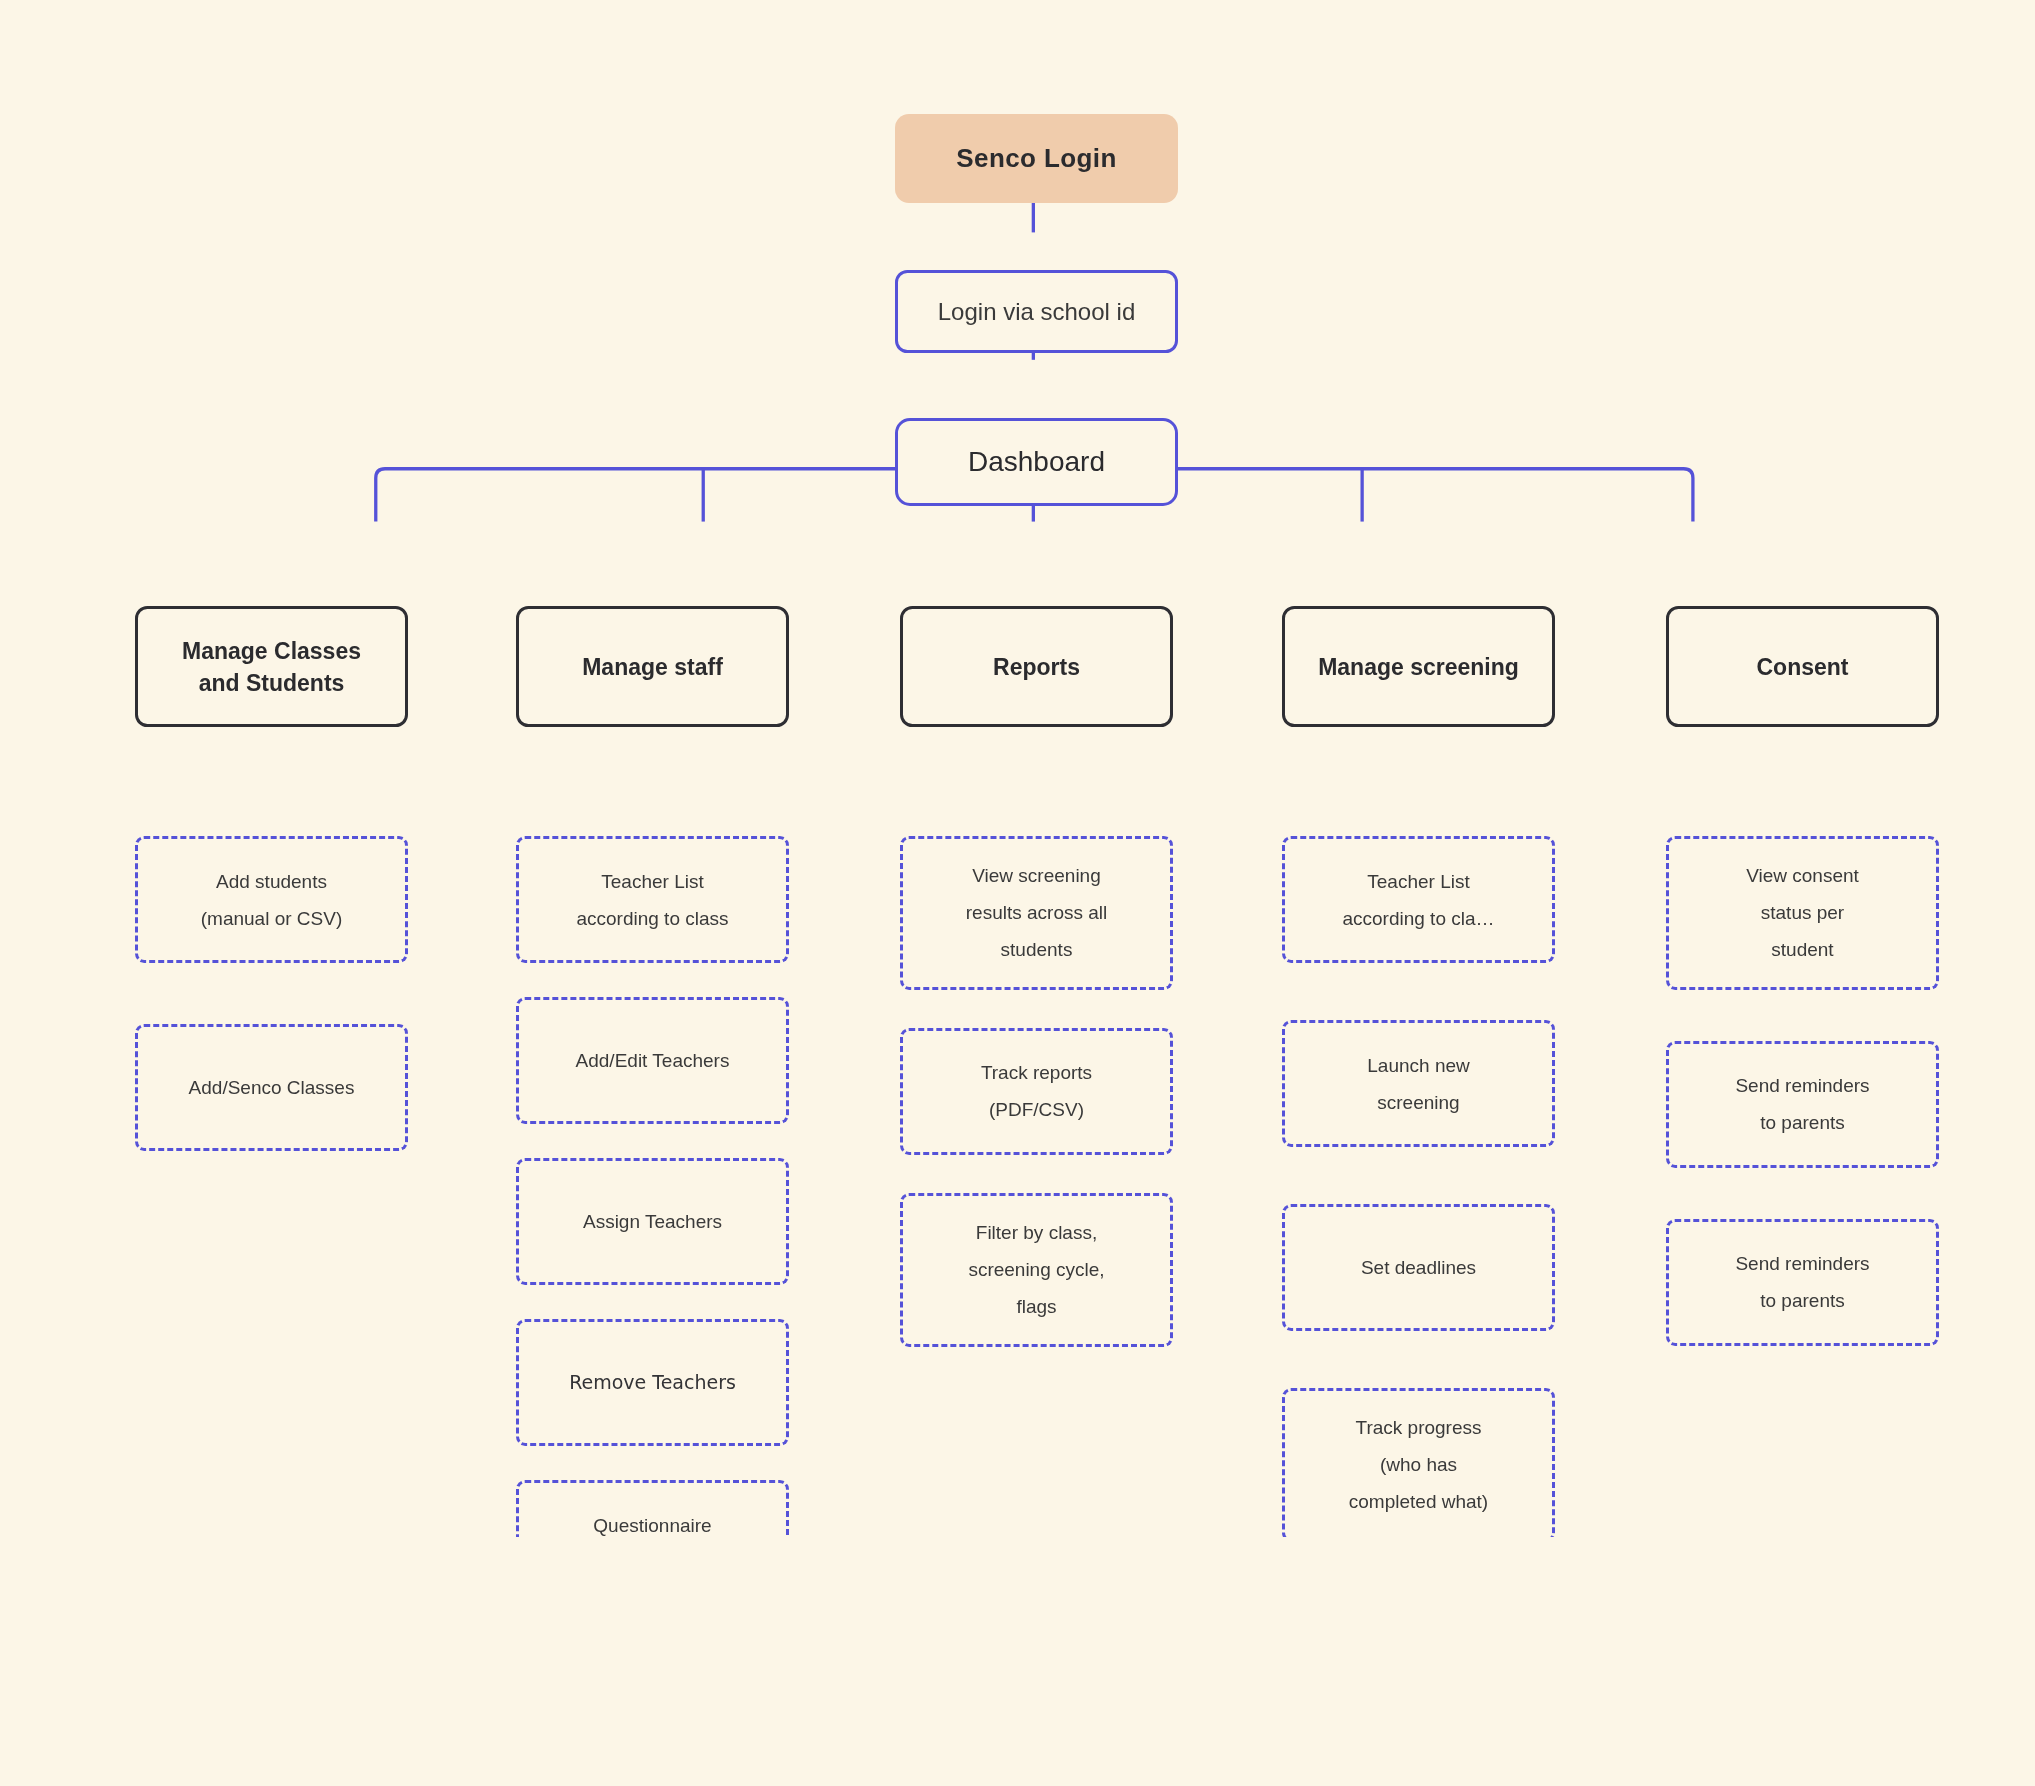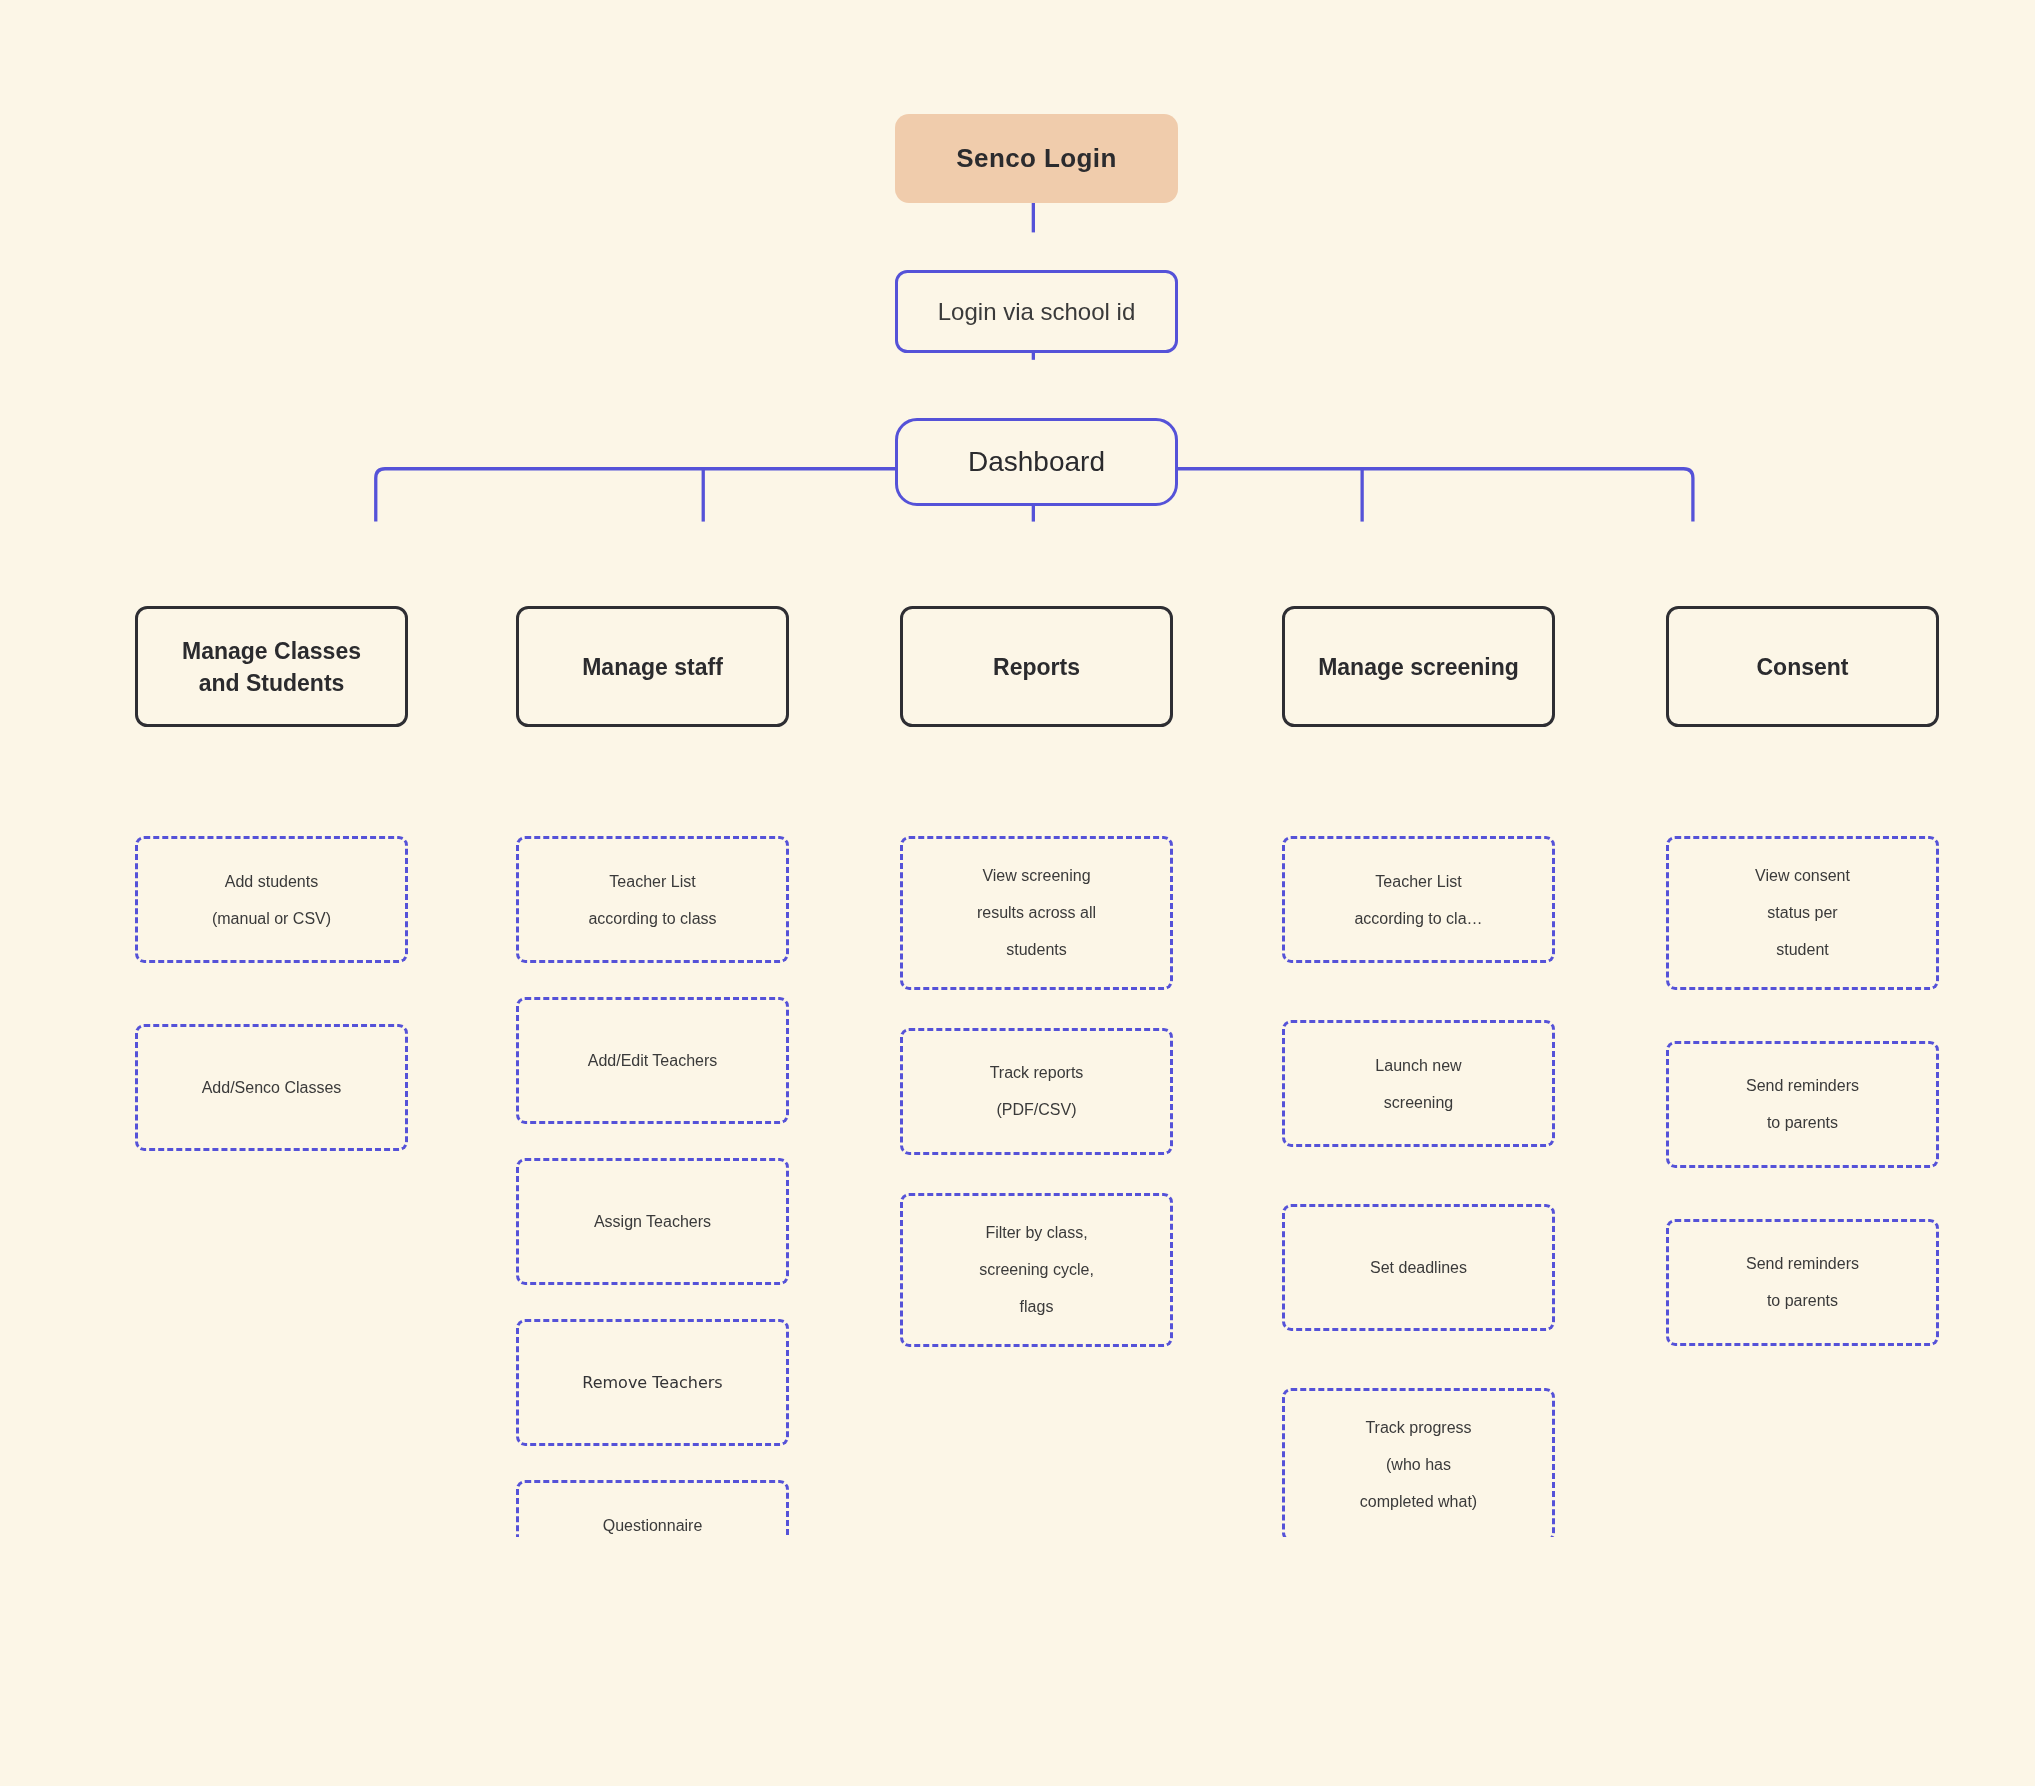--- a/index.html
+++ b/index.html
@@ -52,21 +52,21 @@
   .node-login{
     top:270px;height:83px;
     border:3.8px solid var(--blue);
     border-radius:12.3px;
     background:var(--bg);
     font-size:24px;color:var(--text);align-items:center;
   }
   .node-dashboard{
     top:418px;height:88px;
     border:3.8px solid var(--blue);
-    border-radius:22px;
+    border-radius:15px;
     background:var(--bg);
     font-size:28px;color:var(--heading);
   }
   
   .column{
     position:absolute;
     top:606px;
     width:273px;
   }
   .column:nth-child(1){left:135px; --gap:61px;}
@@ -92,21 +92,21 @@
     gap:var(--gap);
   }
   .item{
     min-height:127px;
     border:3.1px dashed var(--blue);
     border-radius:9.2px;
     background:var(--bg);
     display:flex;align-items:center;justify-content:center;
     text-align:center;
     padding:18.4px 12.3px;
-    font-size:16px;color:var(--text);
+    font-size:19px;color:var(--text);
     line-height:37px;
     white-space:pre-line;
   }
   
   .column:nth-child(2) .item:nth-child(4){
     font-family:"DejaVu Sans",sans-serif;
     font-weight:500;
     color:#333336;
   }
 </style>

